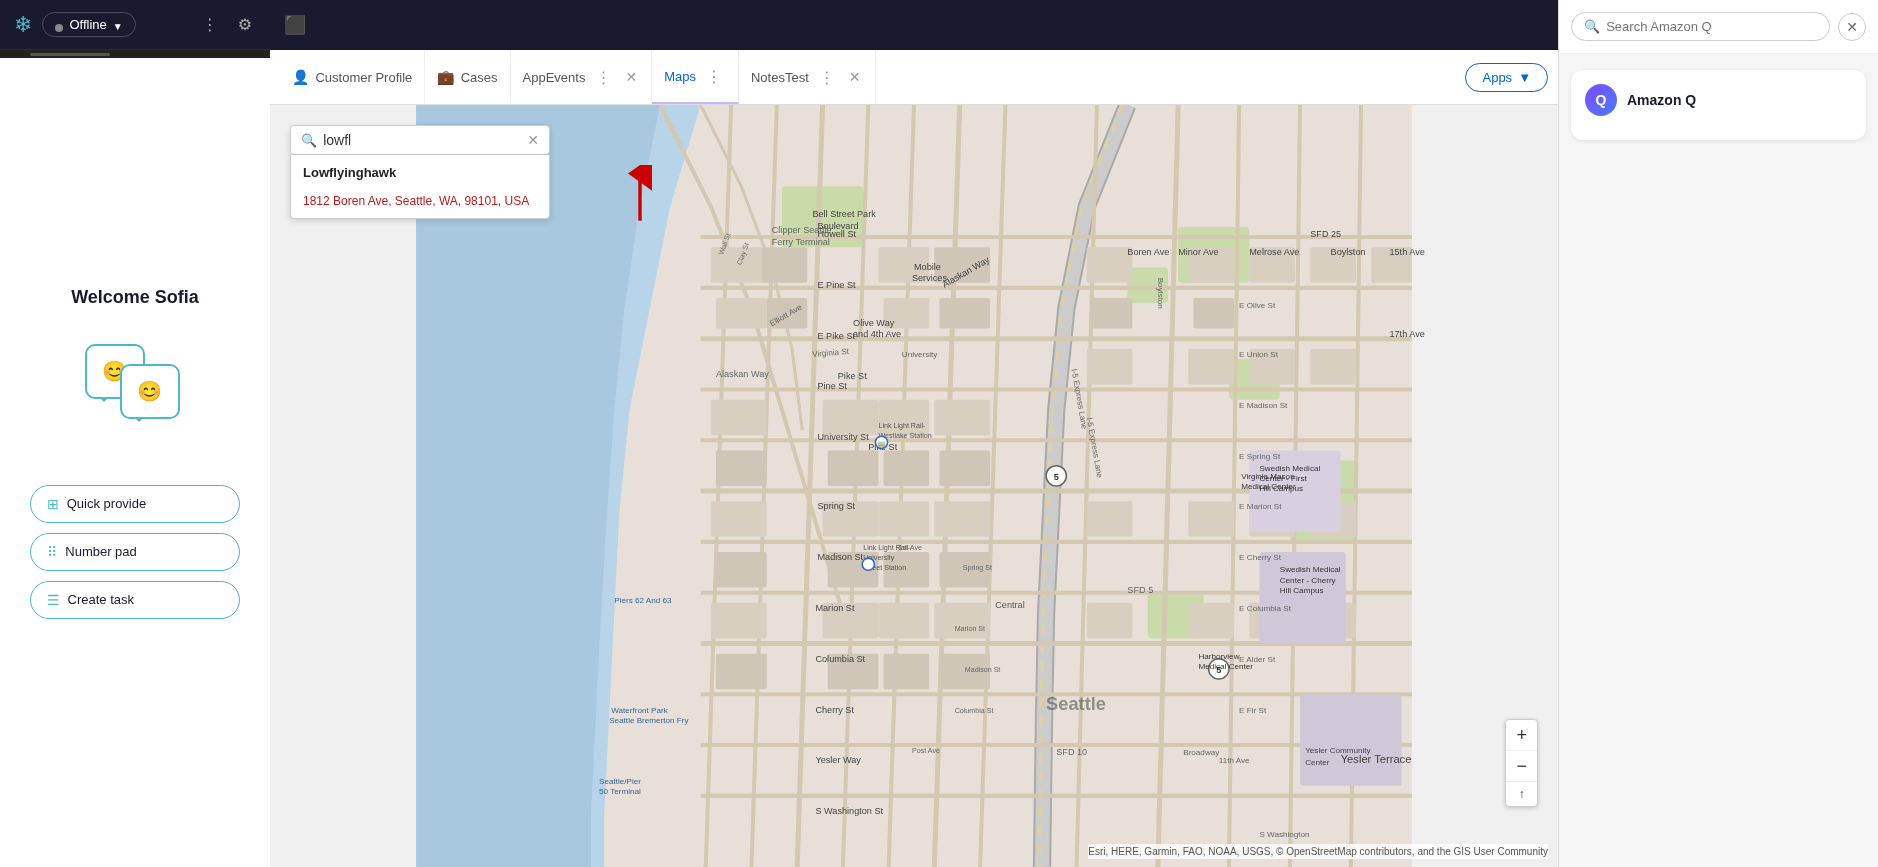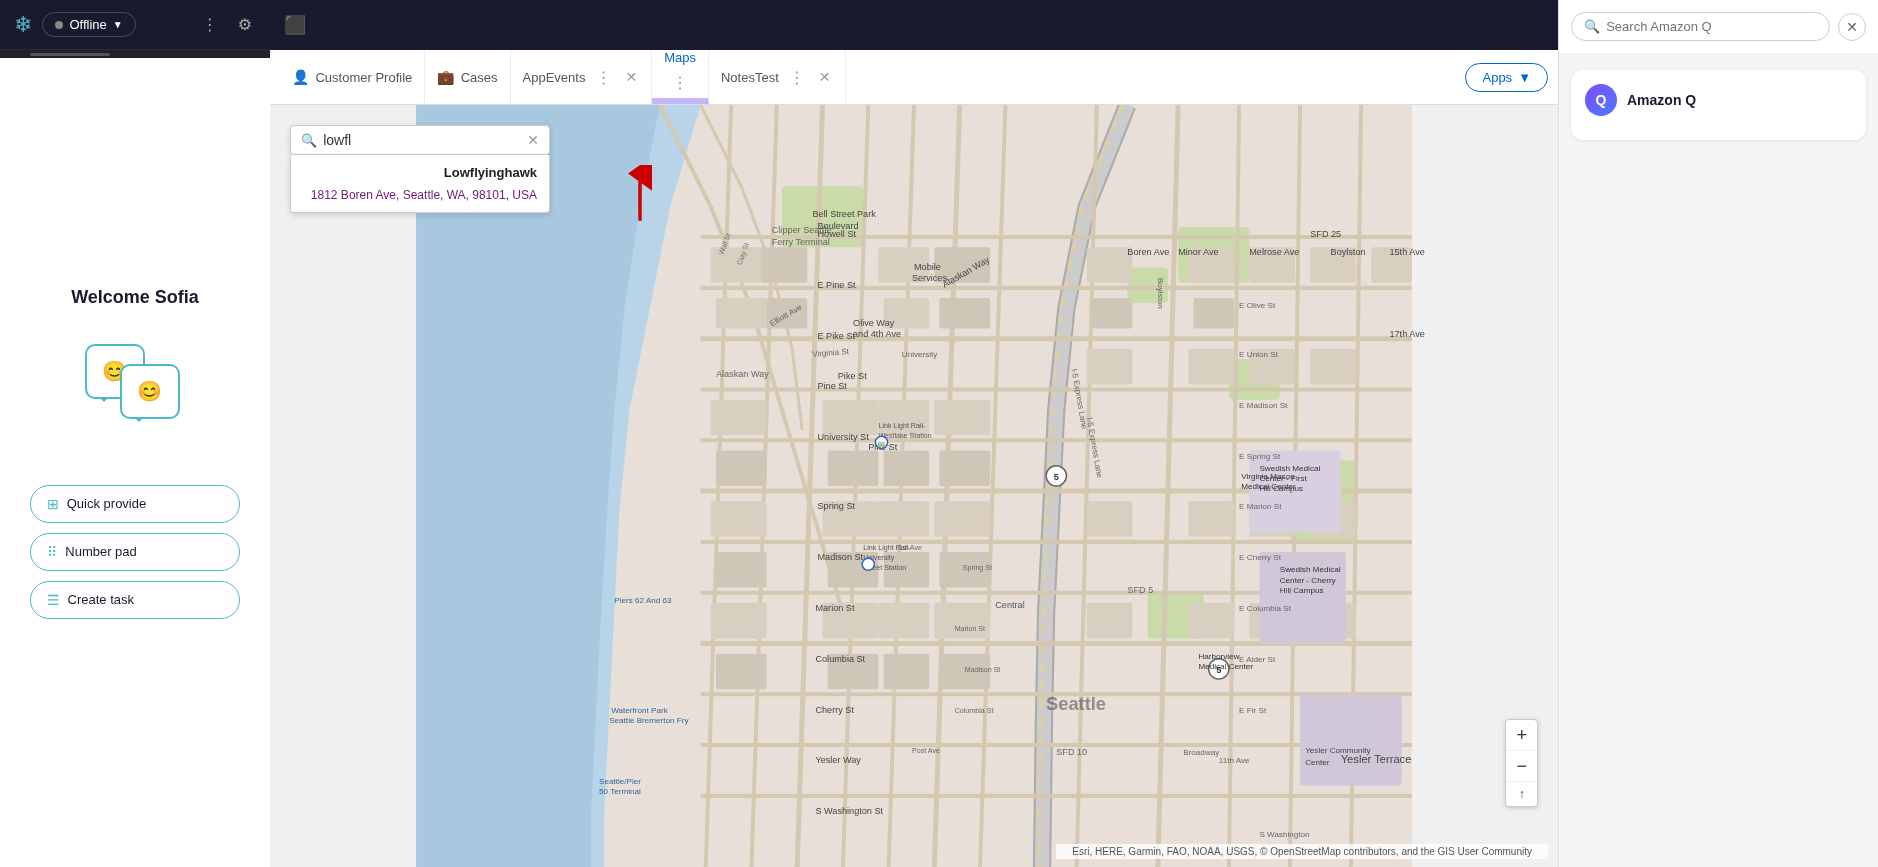--- a/index.html
+++ b/index.html
@@ -23,21 +23,21 @@
       height: 50px;
       border-bottom: 1px solid #2a2a3e;
     }
     .offline-btn {
       background: transparent;
       border: 1px solid #4a4a6a;
       color: #fff;
       border-radius: 20px;
       padding: 4px 12px;
       display: flex;
-      align-items: center;
+      align-items: flex-end;
       gap: 6px;
       cursor: pointer;
       font-size: 13px;
     }
     .offline-dot {
       width: 8px; height: 8px;
       background: #888;
       border-radius: 50%;
     }
     .sidebar-top-actions {
@@ -164,23 +164,22 @@
       padding: 0 12px;
       height: 100%;
       cursor: pointer;
       color: #555;
       font-size: 13px;
       border-right: 1px solid #eee;
       white-space: nowrap;
     }
     .tab.active {
       color: #0066cc;
-      border-bottom: 6px solid #c4b5fd;
+      border-bottom: 2px solid #c4b5fd;
       font-weight: 500;
-      flex-direction: column;
     }
     .tab-close {
       background: none;
       border: none;
       cursor: pointer;
       color: #999;
       font-size: 14px;
       padding: 2px;
       margin-left: 2px;
     }
@@ -254,31 +253,30 @@
       background: white;
       border: 1px solid #ccc;
       border-top: none;
       border-radius: 0 0 4px 4px;
       box-shadow: 0 2px 6px rgba(0,0,0,0.15);
       width: 260px;
     }
     .map-dropdown-item {
       padding: 10px 12px;
       cursor: pointer;
-      text-align: right;
     }
     .dropdown-title {
       font-weight: 600;
       font-size: 13px;
       color: #222;
     }
     .dropdown-addr {
       font-size: 12px;
-      color: #701a75;
-      margin-top: 8px;
+      color: #b91c1c;
+      margin-top: 14px;
     }
 
     
     .map-pin-arrow {
       position: absolute;
       top: 60px;
       left: 355px;
       z-index: 11;
       color: #cc0000;
       font-size: 0;
@@ -314,21 +312,21 @@
     .zoom-btn:last-child { border-bottom: none; }
 
     
     .map-attribution {
       position: absolute;
       bottom: 8px;
       right: 10px;
       font-size: 10px;
       color: #555;
       background: rgba(255,255,255,0.8);
-      padding: 2px 16px;
+      padding: 2px 0;
     }
 
     
     .right-panel {
       width: 320px;
       background: #f5f5f5;
       border-left: 1px solid #ddd;
       display: flex;
       flex-direction: column;
       height: 867px;

